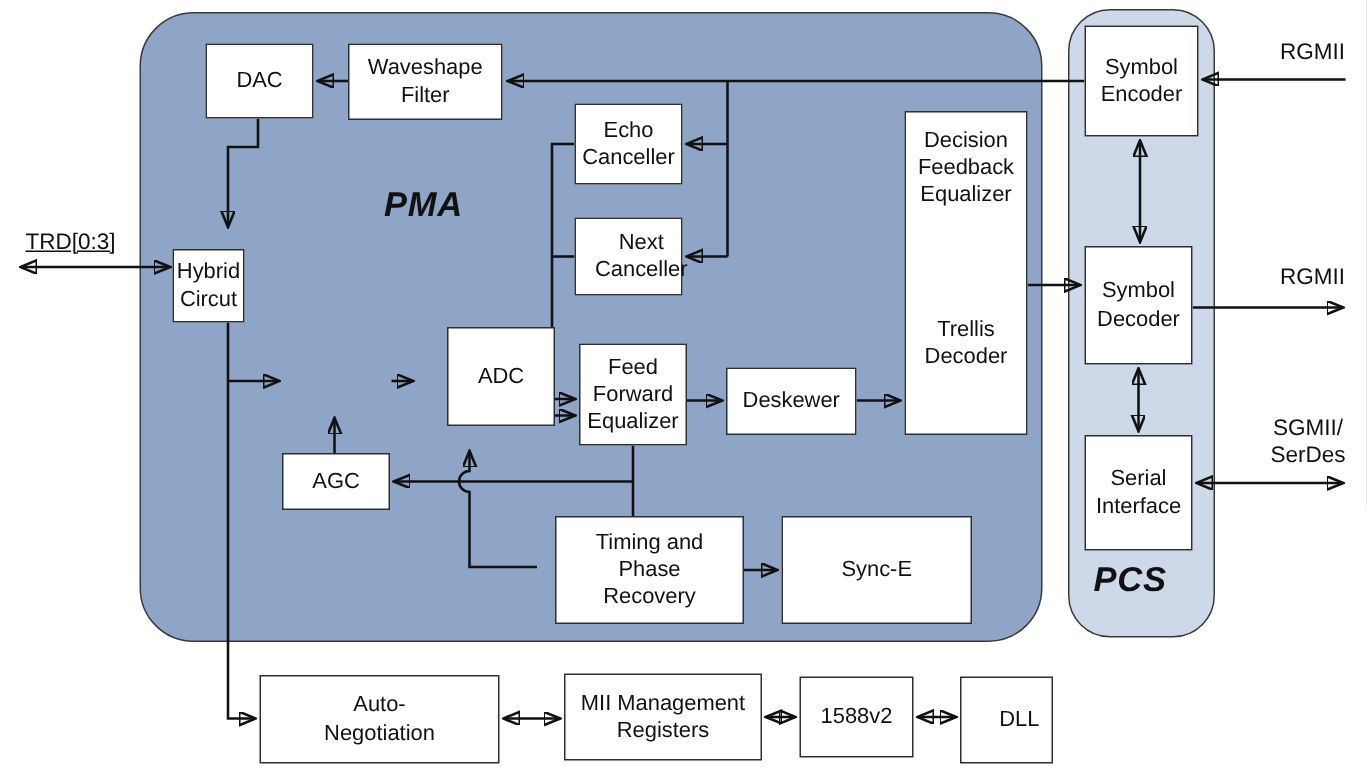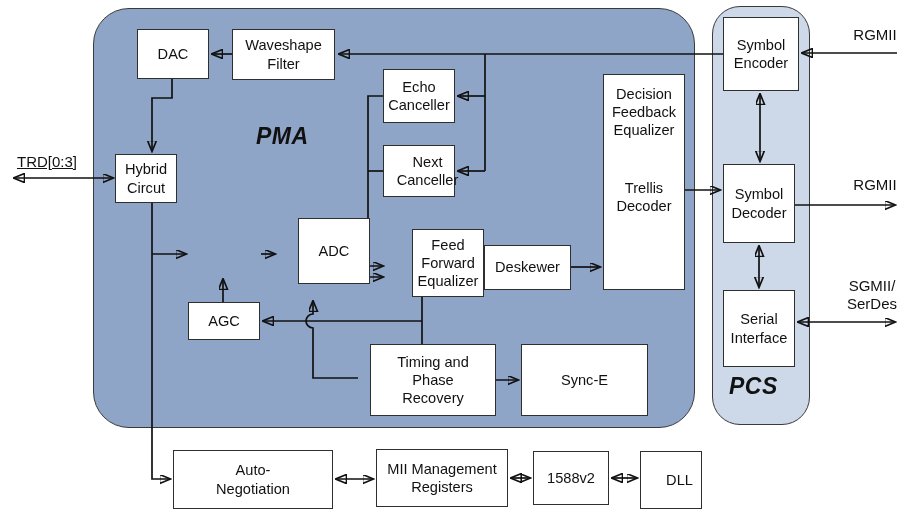--- a/index.html
+++ b/index.html
@@ -16,21 +16,21 @@
   .pma{left:93px;top:8px;width:602px;height:420px;border-radius:36px;background:var(--pma-fill);}
   .pcs{left:712px;top:6px;width:98px;height:419px;border-radius:28px;background:var(--pcs-fill);}
   #net{position:absolute;left:0;top:0;width:911px;height:514px;color:var(--line);z-index:5;}
   #net path{stroke:currentColor;stroke-width:1.7;fill:none;}
   .box{
     position:absolute;box-sizing:border-box;background:var(--box-fill);
     border:1.6px solid #2F2F2F;display:flex;flex-direction:column;
     align-items:center;justify-content:center;text-align:center;z-index:10;
   }
   .lbl{white-space:pre-line;font-size:14.6px;line-height:1.24;}
-  .dfe-box{justify-content:flex-start;padding-top:10px;gap:40px;}
+  .dfe-box{justify-content:flex-start;padding-top:10px;gap:72px;}
   .big-tag{position:absolute;font-size:23px;font-weight:bold;font-style:italic;z-index:10;letter-spacing:.5px;}
   .io-lbl{position:absolute;font-size:15px;line-height:1.2;text-align:center;white-space:pre-line;z-index:10;}
 </style>
 </head>
 <body>
 
 <div id="wrap">
 
   <div class="container pma"></div>
   <div class="container pcs"></div>
@@ -99,31 +99,31 @@
     <span class="lbl">Next
 Canceller</span>
     </div>
   <div class="box dfe-box" style="left:603px;top:74px;width:82px;height:216px;">
     <span class="lbl">Decision
 Feedback
 Equalizer</span>
     <span class="lbl">Trellis
 Decoder</span>
     </div>
-  <div class="box" style="left:115px;top:154px;width:62px;height:49px;">
+  <div class="box" style="left:115px;top:166px;width:48px;height:49px;">
     <span class="lbl">Hybrid
 Circut</span>
     </div>
   <div class="box" style="left:278px;top:218px;width:72px;height:66px;margin-left:20px;">
     <span class="lbl">ADC</span>
     </div>
   <div class="box" style="left:188px;top:302px;width:72px;height:38px;">
     <span class="lbl">AGC</span>
     </div>
-  <div class="box" style="left:386px;top:229px;width:72px;height:68px;margin-left:26px;">
+  <div class="box" style="left:386px;top:229px;width:72px;height:68px;">
     <span class="lbl">Feed
 Forward
 Equalizer</span>
     </div>
   <div class="box" style="left:484px;top:245px;width:87px;height:45px;">
     <span class="lbl">Deskewer</span>
     </div>
   <div class="box" style="left:358px;top:344px;width:126px;height:72px;margin-left:12px;">
     <span class="lbl">Timing and
 Phase

